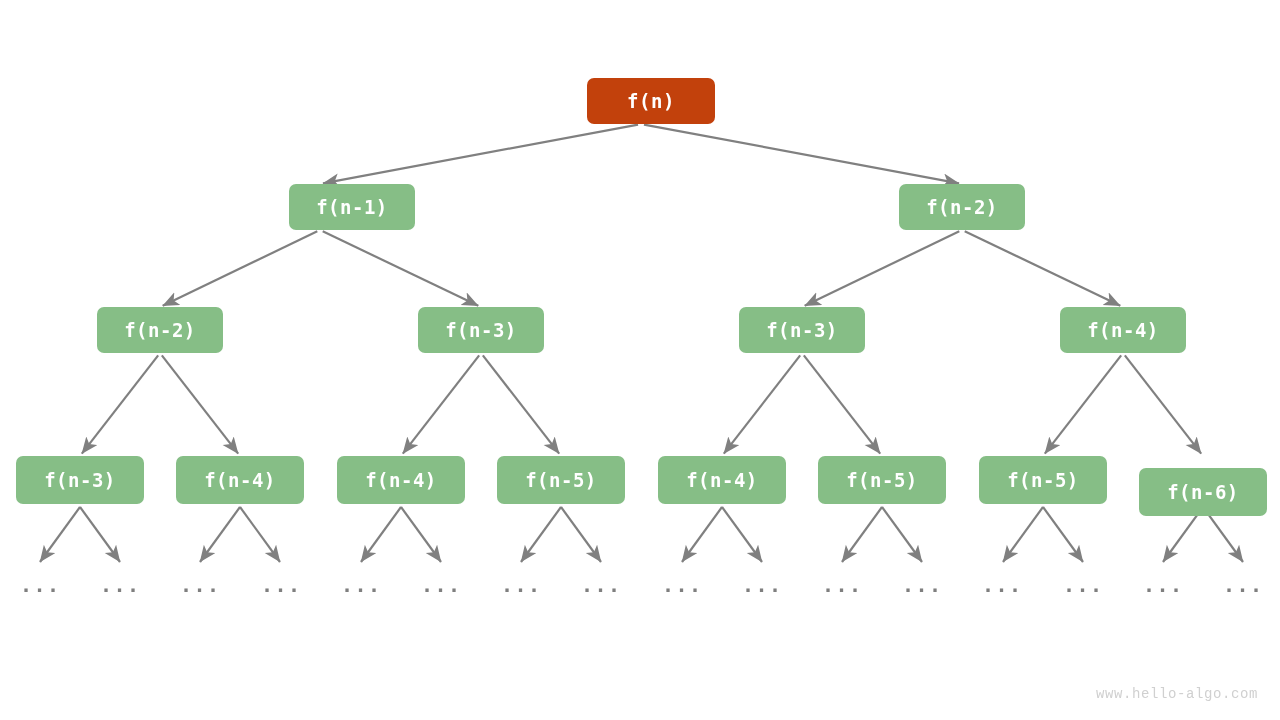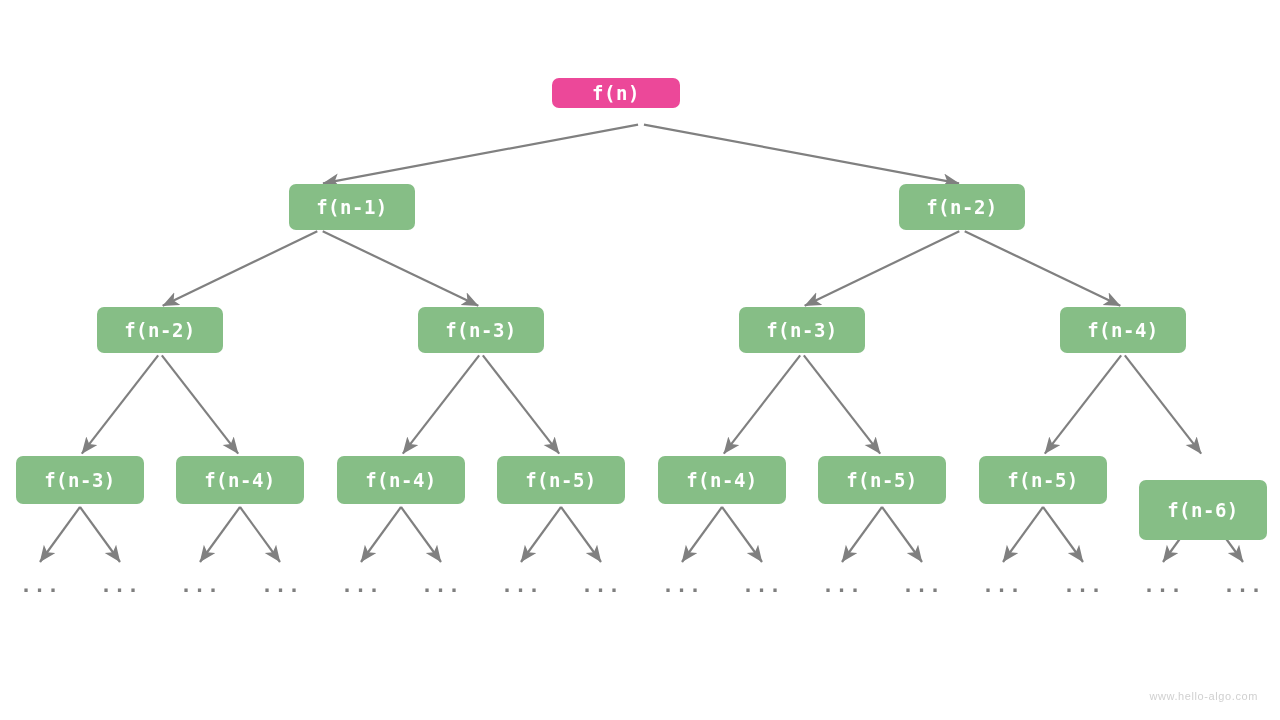--- a/index.html
+++ b/index.html
@@ -49,22 +49,22 @@
     letter-spacing: 1.5px;
     line-height: 1;
     text-align: center;
     user-select: none;
   }
   #watermark {
     position: absolute;
     right: 22px;
     bottom: 18px;
     color: #d0d0d0;
-    font-family: Liberation Sans, sans-serif;
-    font-size: 11px;
+    font-family: Liberation Mono, monospace;
+    font-size: 14px;
     letter-spacing: 0.6px;
     user-select: none;
   }
 </style>
 </head>
 <body>
 
 <div id="canvas">
 
   <svg id="edge-layer" viewBox="0 0 1280 720" width="1280" height="720" xmlns="http://www.w3.org/2000/svg">
@@ -103,35 +103,35 @@
         <line x1="882" y1="507" x2="842" y2="562" stroke="#808080" stroke-width="2.2" marker-end="url(#arrowhead)"></line>
         <line x1="882" y1="507" x2="922" y2="562" stroke="#808080" stroke-width="2.2" marker-end="url(#arrowhead)"></line>
         <line x1="1043" y1="507" x2="1003" y2="562" stroke="#808080" stroke-width="2.2" marker-end="url(#arrowhead)"></line>
         <line x1="1043" y1="507" x2="1083" y2="562" stroke="#808080" stroke-width="2.2" marker-end="url(#arrowhead)"></line>
         <line x1="1203" y1="507" x2="1163" y2="562" stroke="#808080" stroke-width="2.2" marker-end="url(#arrowhead)"></line>
         <line x1="1203" y1="507" x2="1243" y2="562" stroke="#808080" stroke-width="2.2" marker-end="url(#arrowhead)"></line>
       </g>
   </svg>
 
   <div id="nodes-layer">
-      <div class="node" style="left: 552px; top: 78px; width: 128px; height: 30px; background: #ec4899; color: rgb(255, 255, 255);">f(n)</div>
+      <div class="node" style="left: 587px; top: 78px; width: 128px; height: 46px; background: #c2410c; color: rgb(255, 255, 255);">f(n)</div>
       <div class="node" style="left: 257px; top: 184px; width: 126px; height: 46px; background: rgb(134, 190, 134); color: rgb(255, 255, 255); margin-left: 32px;">f(n-1)</div>
       <div class="node" style="left: 899px; top: 184px; width: 126px; height: 46px; background: rgb(134, 190, 134); color: rgb(255, 255, 255);">f(n-2)</div>
       <div class="node" style="left: 97px; top: 307px; width: 126px; height: 46px; background: rgb(134, 190, 134); color: rgb(255, 255, 255);">f(n-2)</div>
       <div class="node" style="left: 418px; top: 307px; width: 126px; height: 46px; background: rgb(134, 190, 134); color: rgb(255, 255, 255);">f(n-3)</div>
       <div class="node" style="left: 739px; top: 307px; width: 126px; height: 46px; background: rgb(134, 190, 134); color: rgb(255, 255, 255);">f(n-3)</div>
       <div class="node" style="left: 1060px; top: 307px; width: 126px; height: 46px; background: rgb(134, 190, 134); color: rgb(255, 255, 255);">f(n-4)</div>
       <div class="node" style="left: 16px; top: 456px; width: 128px; height: 48px; background: rgb(134, 190, 134); color: rgb(255, 255, 255);">f(n-3)</div>
       <div class="node" style="left: 176px; top: 456px; width: 128px; height: 48px; background: rgb(134, 190, 134); color: rgb(255, 255, 255);">f(n-4)</div>
       <div class="node" style="left: 337px; top: 456px; width: 128px; height: 48px; background: rgb(134, 190, 134); color: rgb(255, 255, 255);">f(n-4)</div>
       <div class="node" style="left: 497px; top: 456px; width: 128px; height: 48px; background: rgb(134, 190, 134); color: rgb(255, 255, 255);">f(n-5)</div>
       <div class="node" style="left: 658px; top: 456px; width: 128px; height: 48px; background: rgb(134, 190, 134); color: rgb(255, 255, 255);">f(n-4)</div>
       <div class="node" style="left: 818px; top: 456px; width: 128px; height: 48px; background: rgb(134, 190, 134); color: rgb(255, 255, 255);">f(n-5)</div>
       <div class="node" style="left: 979px; top: 456px; width: 128px; height: 48px; background: rgb(134, 190, 134); color: rgb(255, 255, 255);">f(n-5)</div>
-      <div class="node" style="left: 1139px; top: 480px; width: 128px; height: 60px; background: rgb(134, 190, 134); color: rgb(255, 255, 255);">f(n-6)</div>
+      <div class="node" style="left: 1139px; top: 468px; width: 128px; height: 48px; background: rgb(134, 190, 134); color: rgb(255, 255, 255);">f(n-6)</div>
     </div>
   <div id="ellipsis-layer">
       <div class="ellipsis" style="left: 20px; top: 575px; width: 40px; color: rgb(127, 127, 127);">...</div>
       <div class="ellipsis" style="left: 100px; top: 575px; width: 40px; color: rgb(127, 127, 127);">...</div>
       <div class="ellipsis" style="left: 180px; top: 575px; width: 40px; color: rgb(127, 127, 127);">...</div>
       <div class="ellipsis" style="left: 261px; top: 575px; width: 40px; color: rgb(127, 127, 127);">...</div>
       <div class="ellipsis" style="left: 341px; top: 575px; width: 40px; color: rgb(127, 127, 127);">...</div>
       <div class="ellipsis" style="left: 421px; top: 575px; width: 40px; color: rgb(127, 127, 127);">...</div>
       <div class="ellipsis" style="left: 501px; top: 575px; width: 40px; color: rgb(127, 127, 127);">...</div>
       <div class="ellipsis" style="left: 581px; top: 575px; width: 40px; color: rgb(127, 127, 127);">...</div>

